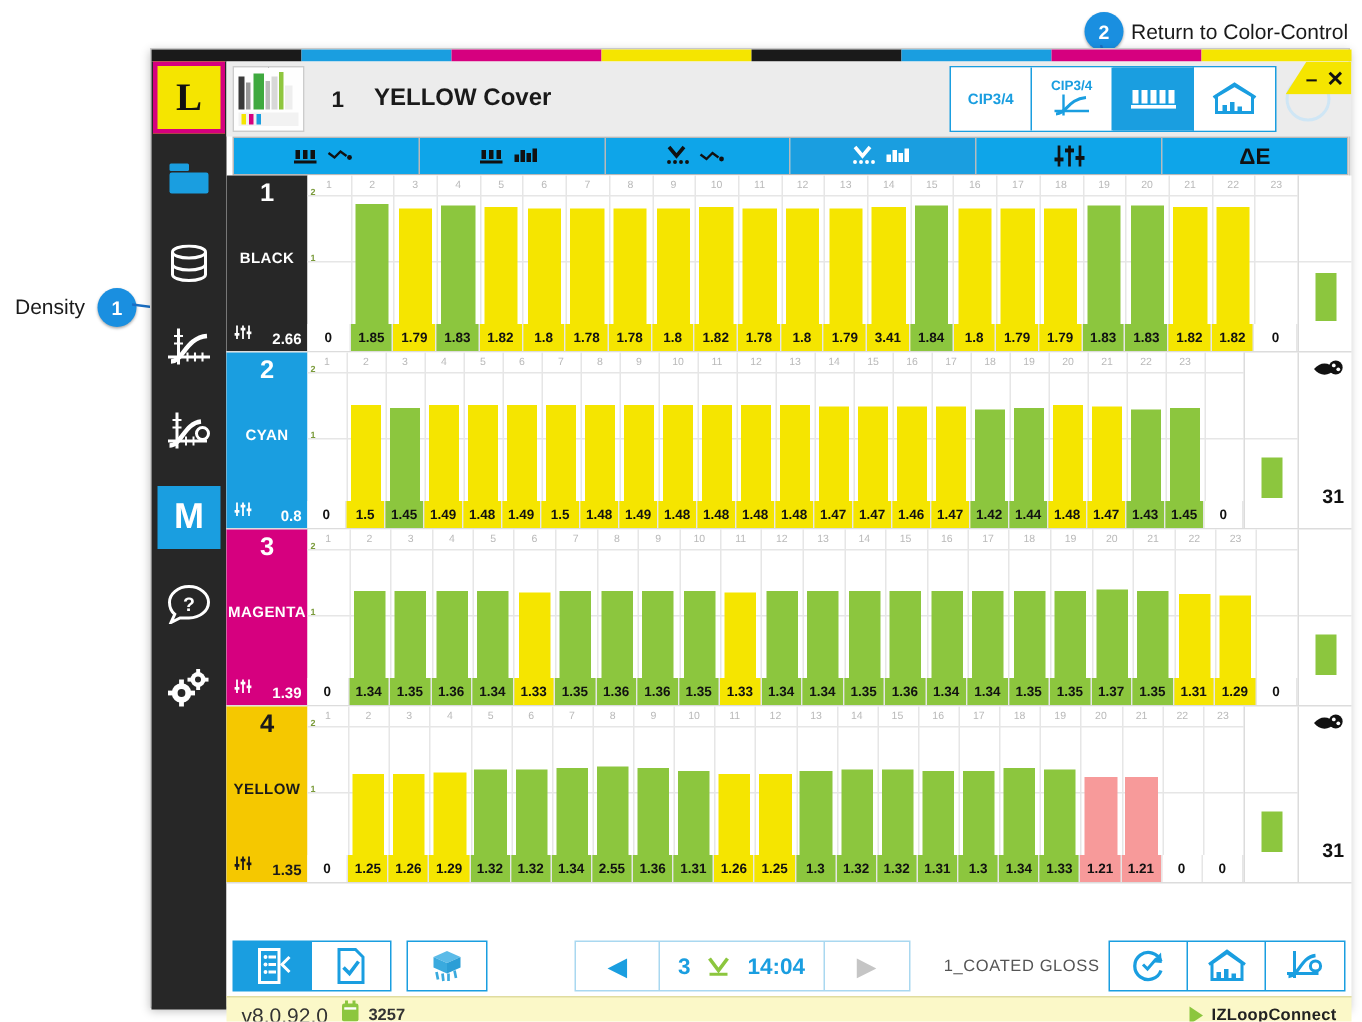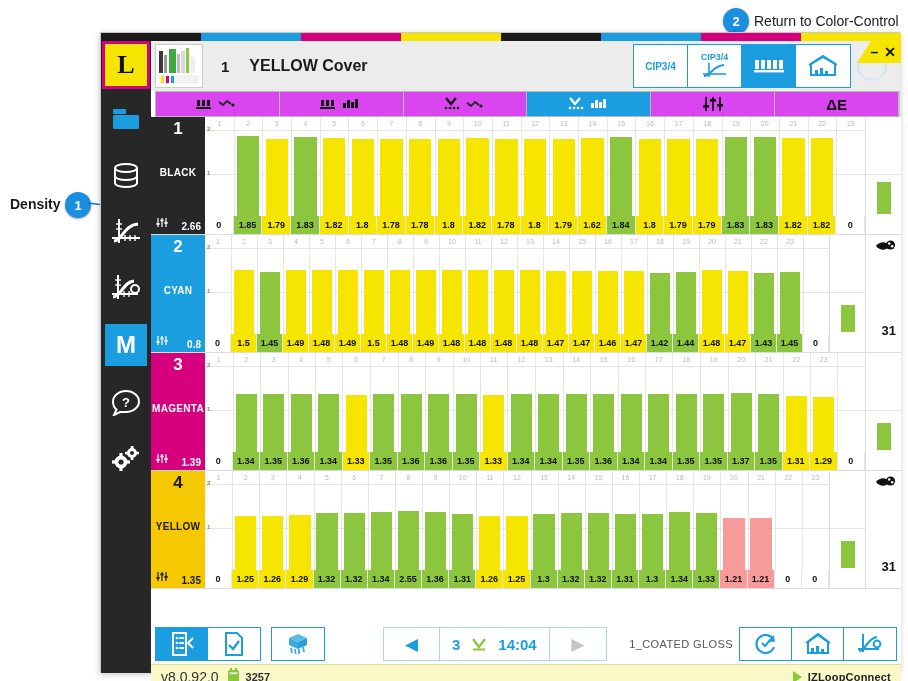--- a/index.html
+++ b/index.html
@@ -84,21 +84,21 @@
   }
   .win-btn { font-size: 14px; font-weight: bold; color: #111; cursor: pointer; line-height: 1; }
 
   
   #tabs {
     position: absolute; left: 54px; top: 58px; width: 744px; height: 26px;
     display: flex; border: 1px solid #b9b9b9; background: #fff;
   }
   .tab {
     flex: 1; border-right: 1px solid #b9b9b9; display: flex; align-items: center;
-    justify-content: center; cursor: pointer; background: #d946ef;
+    justify-content: center; cursor: pointer; background: #0ea5e9;
   }
   .tab:last-child { border-right: none; }
   .tab.sel { background: #1a9ee0; }
   .tab-ae { font-size: 15px; font-weight: bold; color: #111; }
 
   
   #charts { position: absolute; left: 50px; top: 84px; width: 750px; height: 507px; background:#fff; }
   .crow { position: relative; height: 118px; width: 750px; border-bottom: 1px solid #dcdcdc; display: flex; }
 
   .clabel {
@@ -181,21 +181,21 @@
   .play-tri {
     width: 0; height: 0; border-left: 9px solid #8cc63e;
     border-top: 6px solid transparent; border-bottom: 6px solid transparent; margin-right: 6px;
   }
 </style>
 </head>
 <body>
 
 <div id="root">
 
-  <div class="callout-label" style="left:10px; top:196px;font-weight:bold;">Density</div>
+  <div class="callout-label" style="left:10px; top:196px;">Density</div>
   <div class="callout-bubble" style="left:65px; top:192px;">1</div>
   <svg class="callout-line" style="left:88px; top:196px; width:180px; height:34px;">
     <line x1="0" y1="7" x2="172" y2="29" stroke="#1a6fc4" stroke-width="1.6"></line>
   </svg>
 
   <div class="callout-bubble" style="left:723px; top:8px;">2</div>
   <div class="callout-label" style="left:754px; top:13px;">Return to Color-Control</div>
   <svg class="callout-line" style="left:728px; top:30px; width:30px; height:16px;">
     <path d="M6 0 L10 14" stroke="#1a6fc4" stroke-width="1.6" fill="none"></path>
   </svg>
@@ -589,21 +589,21 @@
               <div class="vcell g">1.83</div>
               <div class="vcell y">1.82</div>
               <div class="vcell y">1.8</div>
               <div class="vcell y">1.78</div>
               <div class="vcell y">1.78</div>
               <div class="vcell y">1.8</div>
               <div class="vcell y">1.82</div>
               <div class="vcell y">1.78</div>
               <div class="vcell y">1.8</div>
               <div class="vcell y">1.79</div>
-              <div class="vcell y">1.62</div>
+              <div class="vcell y">3.41</div>
               <div class="vcell g">1.84</div>
               <div class="vcell y">1.8</div>
               <div class="vcell y">1.79</div>
               <div class="vcell y">1.79</div>
               <div class="vcell g">1.83</div>
               <div class="vcell g">1.83</div>
               <div class="vcell y">1.82</div>
               <div class="vcell y">1.82</div>
               <div class="vcell n">0</div>
             </div>

